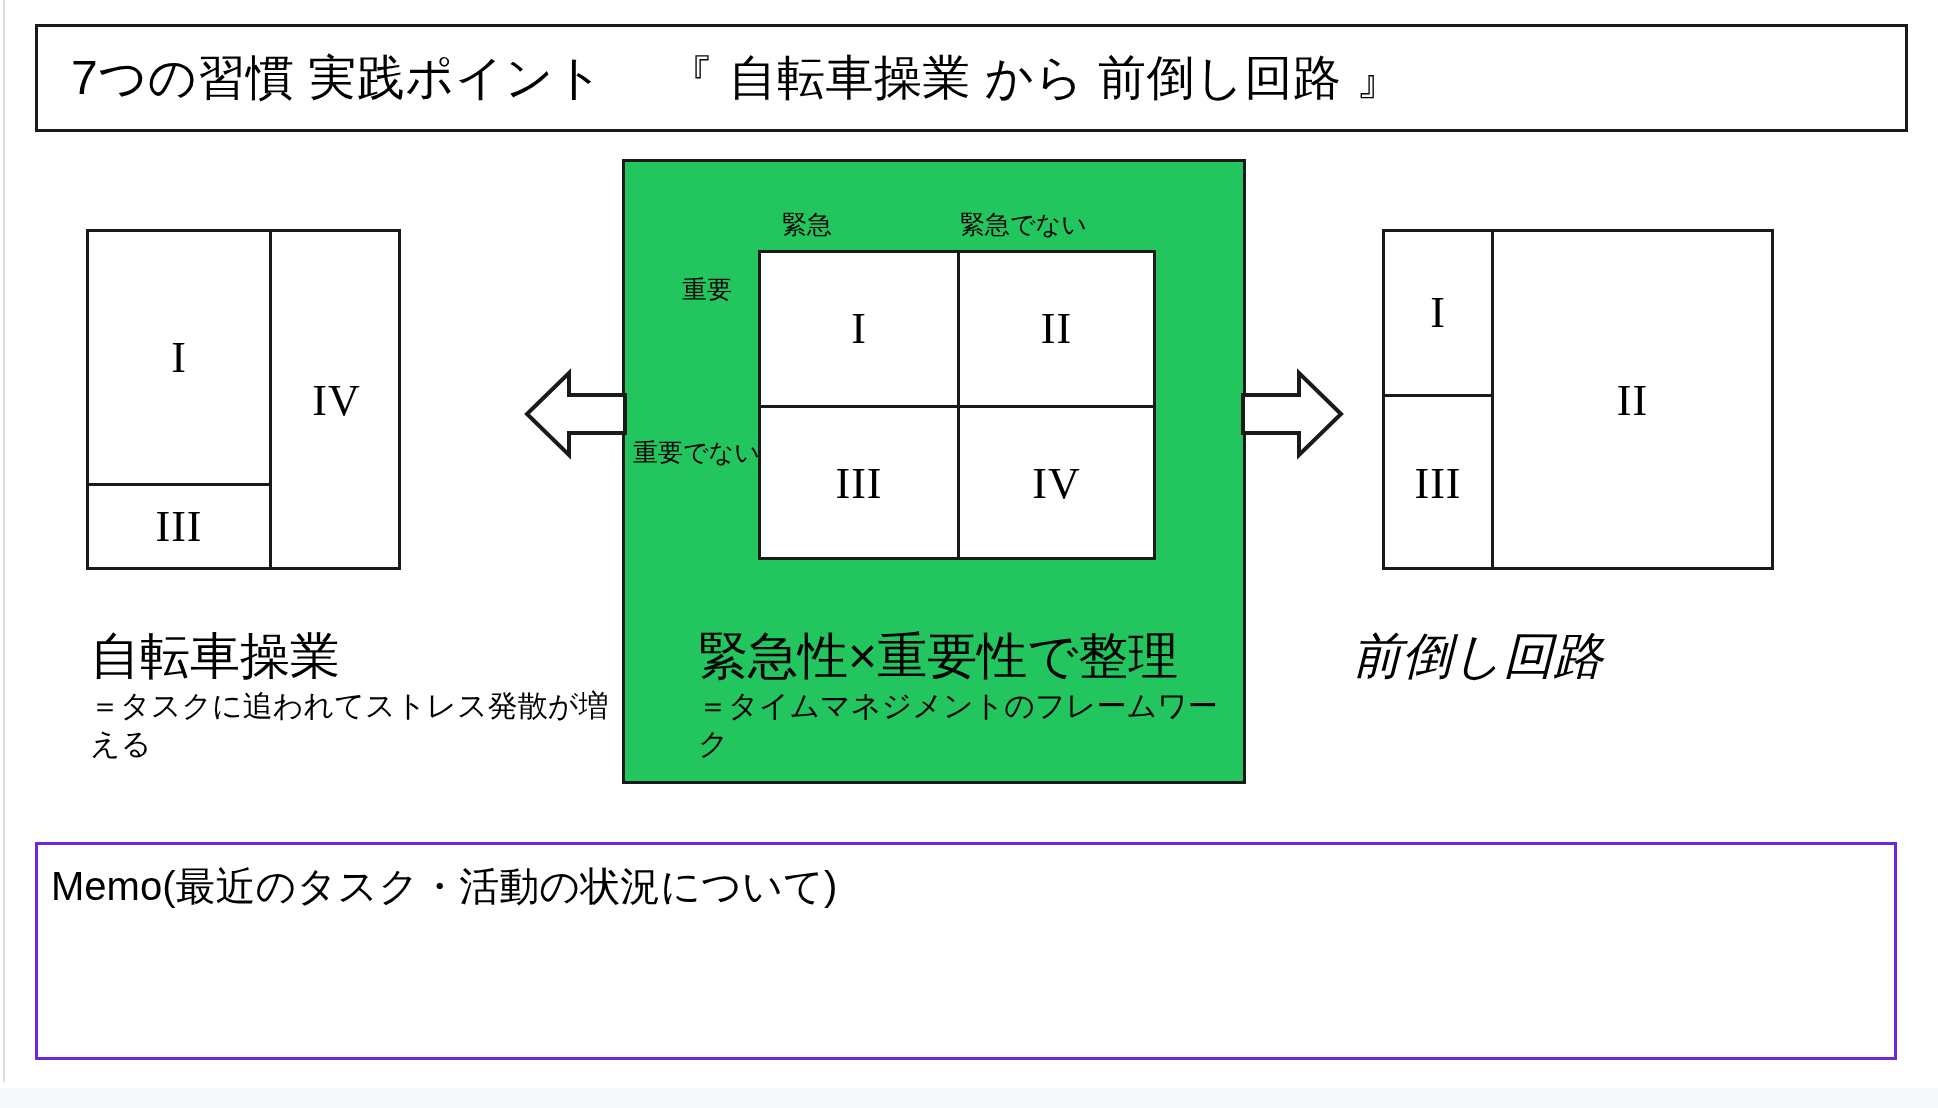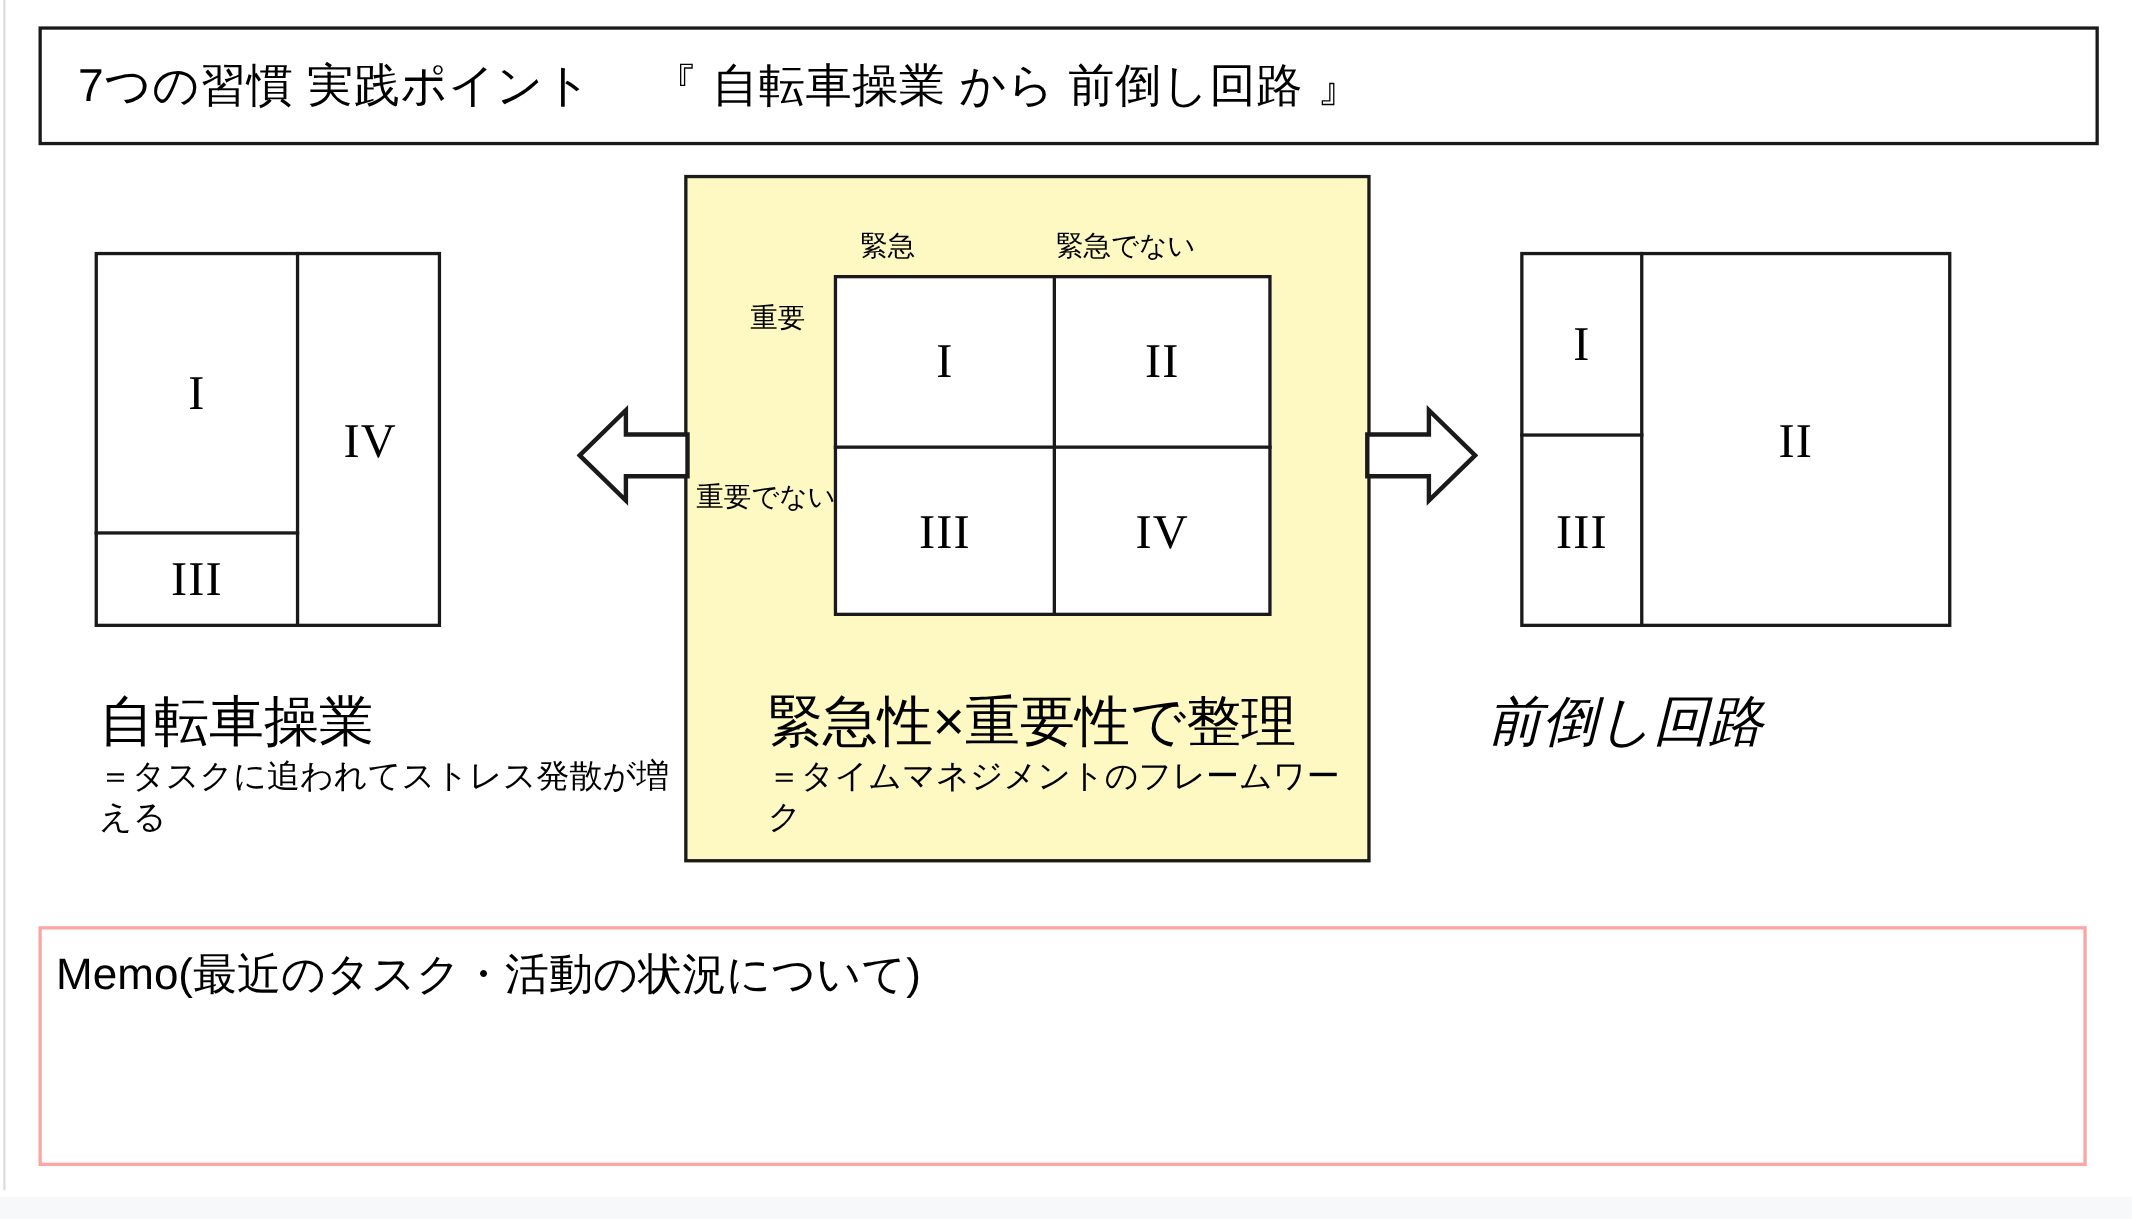--- a/index.html
+++ b/index.html
@@ -44,21 +44,21 @@
     left: 35px; top: 24px;
     width: 1873px; height: 108px;
     border: 3px solid #1a1a1a;
     box-sizing: border-box;
     background: #ffffff;
   }
   #title-text {
     position: absolute;
     left: 33px; top: 50%;
     transform: translateY(-50%);
-    font-size: 42px;
+    font-size: 48px;
     line-height: 1.1;
     white-space: nowrap;
     letter-spacing: 0.5px;
   }
 
   
   .matrix-frame {
     position: absolute;
     box-sizing: border-box;
     border: 3px solid #1a1a1a;
@@ -103,21 +103,21 @@
     width: 392px; height: 341px;
   }
 
   
   #center-panel {
     position: absolute;
     left: 622px; top: 159px;
     width: 624px; height: 625px;
     box-sizing: border-box;
     border: 3px solid #1a1a1a;
-    background: #fef9c3;
+    background: #22c55e;
   }
   #center-grid {
     position: absolute;
     left: 133px; top: 88px;
     width: 398px; height: 310px;
   }
   .axis-label {
     position: absolute;
     font-size: 25px;
     line-height: 1;
@@ -149,21 +149,21 @@
   #caption-left   { left: 90px;  top: 626px; width: 520px; }
   #caption-center { left: 698px; top: 626px; width: 520px; }
   #caption-right  { left: 1352px; top: 626px; width: 540px; font-style: italic; }
 
   
   #memo-box {
     position: absolute;
     left: 35px; top: 842px;
     width: 1862px; height: 218px;
     box-sizing: border-box;
-    border: 3px solid #fca5a5;
+    border: 3px solid #6d28d9;
     background: #ffffff;
   }
   #memo-label {
     position: absolute;
     left: 13px; top: 17px;
     font-size: 40px;
     line-height: 1.2;
     white-space: nowrap;
   }
 </style>

